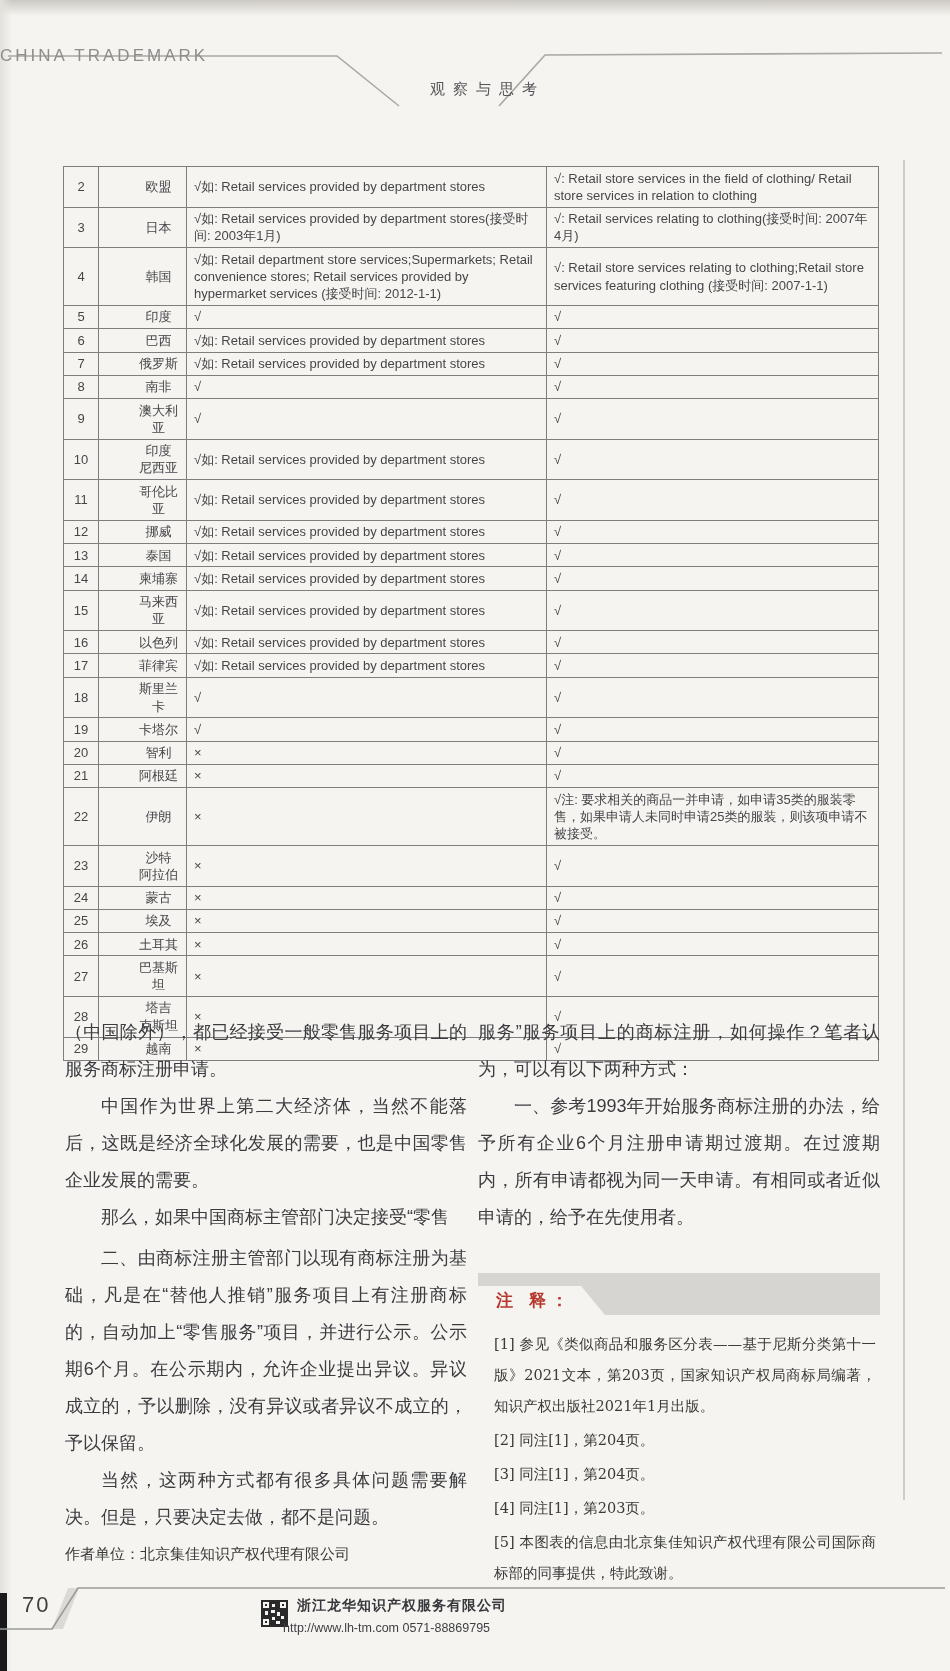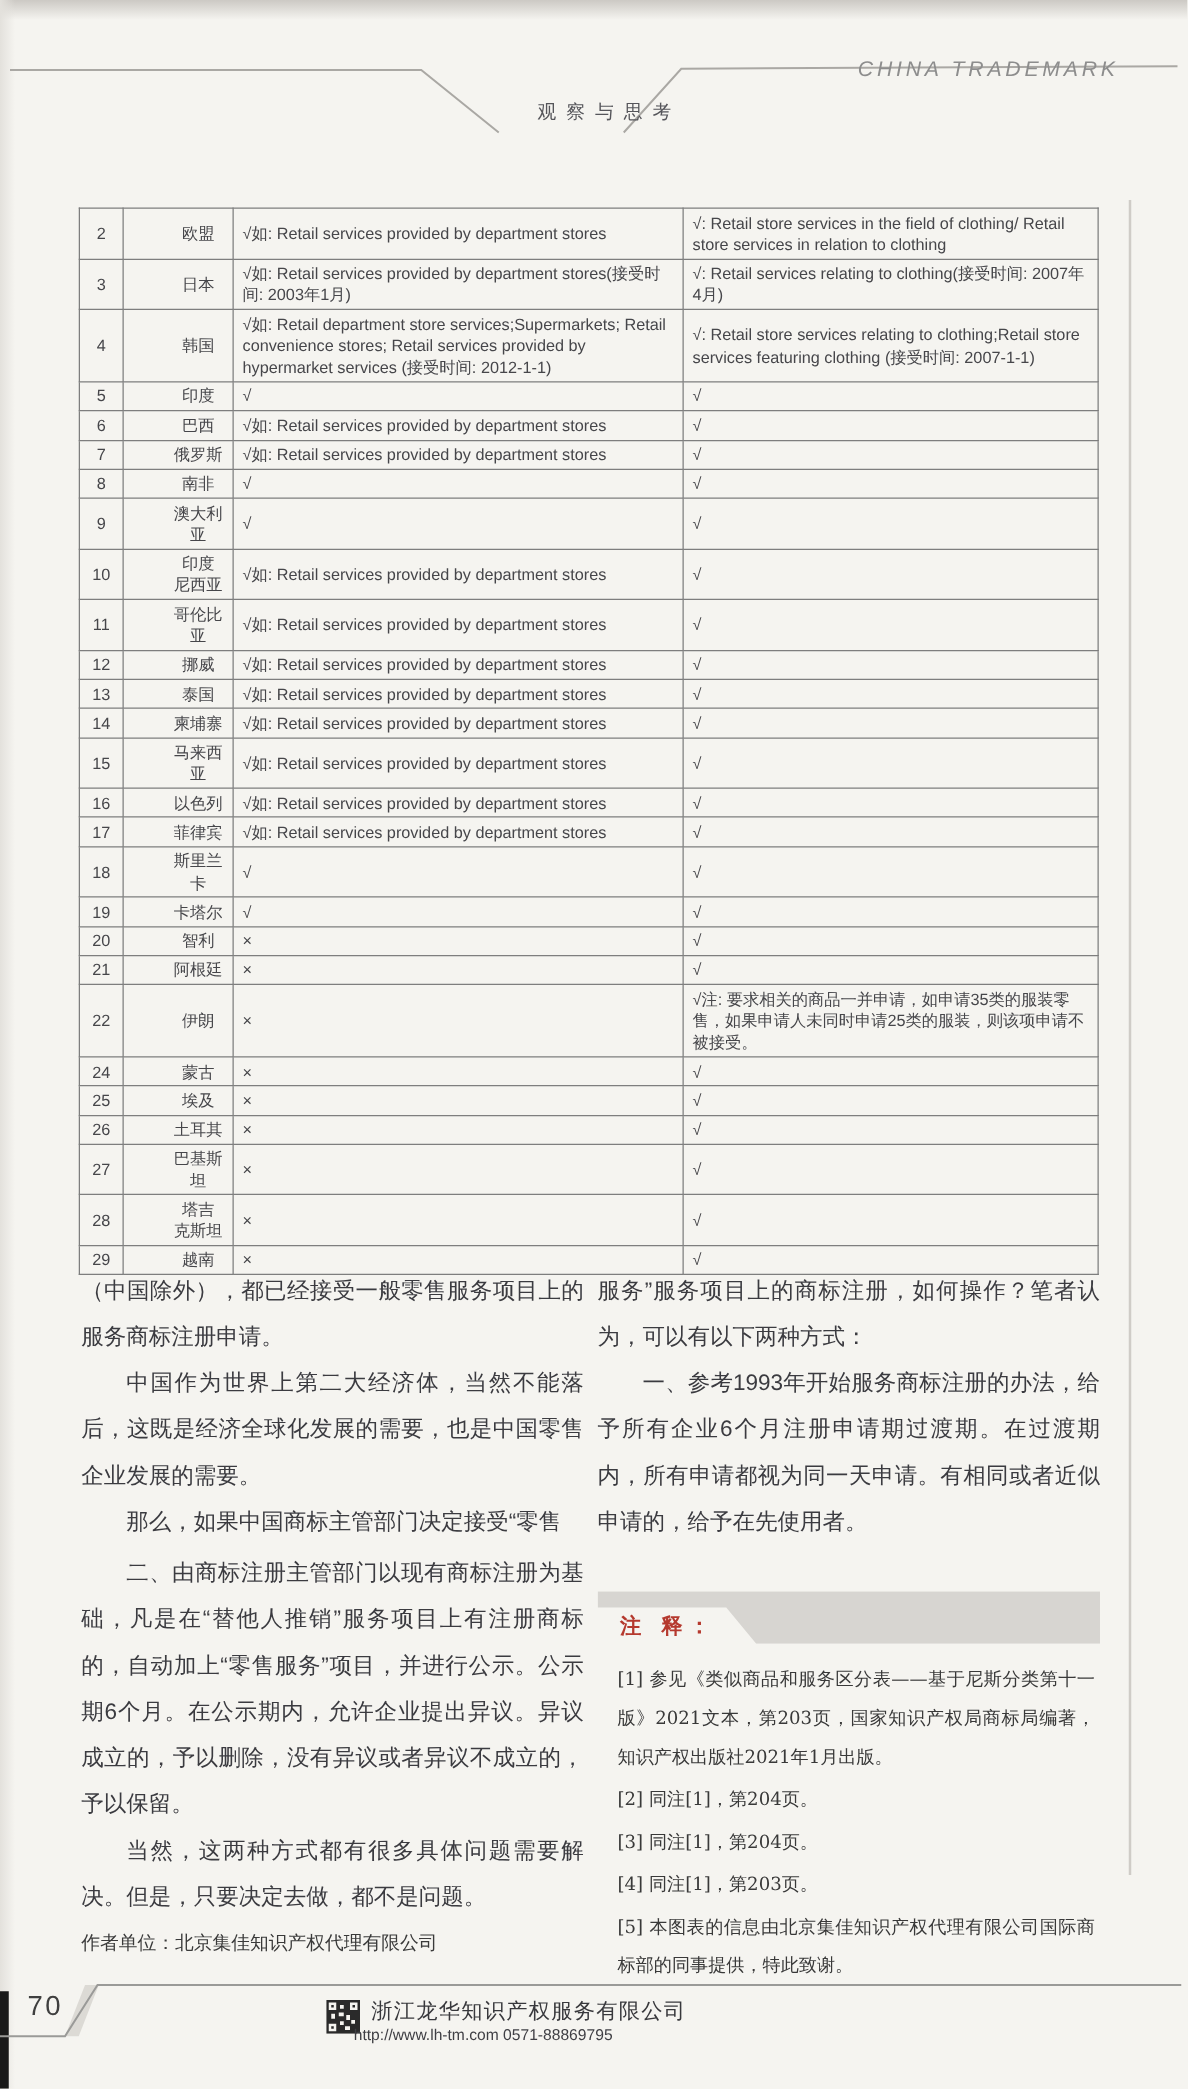--- a/index.html
+++ b/index.html
@@ -8,22 +8,22 @@
   
   .top-strip{position:absolute;left:0;top:0;width:950px;height:16px;
     background:linear-gradient(#ccc9c4,rgba(245,244,240,0));}
   .left-shade{position:absolute;left:0;top:0;width:12px;height:1671px;
     background:linear-gradient(90deg,#e3e1dc,rgba(245,244,240,0));}
   .right-scan-line{position:absolute;left:903px;top:160px;width:2px;height:1340px;
     background:#cfccc7;}
   .corner-bar{position:absolute;left:0;top:1593px;width:7px;height:78px;background:#191919;}
   
   .hdr-svg{position:absolute;left:0;top:0;}
-  .hdr-mag{position:absolute;left:0;top:46px;width:895px;text-align:right;
-    font-size:17px;letter-spacing:3px;color:#8d8d8d;font-style:italic;}
+  .hdr-mag{position:absolute;left:0;top:46px;width:895px;text-align:left;
+    font-size:17px;letter-spacing:3px;color:#8d8d8d;}
   .hdr-sec{position:absolute;left:0;top:80px;width:895px;text-align:center;
     font-size:15px;letter-spacing:8px;color:#55555a;padding-left:40px;}
   
   .tbl-wrap{position:absolute;left:63px;top:166px;}
   table{border-collapse:collapse;width:815px;table-layout:fixed;font-size:13px;color:#46464a;}
   td{border:1px solid #7e7e7e;padding:2.5px 7px;line-height:1.33;vertical-align:middle;
      overflow:hidden;}
   table{border:1.5px solid #6d6d6d;}
   .c-no,.c-country{text-align:center;padding:2.5px 2px;}
   .c-country{white-space:pre-line;padding-left:34px;}
@@ -50,21 +50,21 @@
     font-weight:bold;font-size:17px;letter-spacing:5px;color:#b5392e;}
   .notes-items{margin-top:12px;padding-left:16px;padding-right:4px;
     font-family:"DejaVu Serif",serif;font-size:14.5px;line-height:31px;color:#393939;
     text-align:justify;}
   .notes-items p{margin:0 0 3px 0;}
   
   .ftr-svg{position:absolute;left:0;top:1581px;}
   .page-num{position:absolute;left:22px;top:1592px;font-size:22px;color:#3f3f3f;
     letter-spacing:2px;}
   .qr{position:absolute;left:261px;top:1600px;}
-  .ftr-company{position:absolute;left:297px;top:1597px;font-size:17px;font-weight:normal;
+  .ftr-company{position:absolute;left:297px;top:1597px;font-size:14px;font-weight:bold;
     color:#38383c;letter-spacing:1px;}
   .ftr-url{position:absolute;left:283px;top:1621px;font-size:12.5px;color:#3f3f44;}
 </style>
 </head>
 <body>
 
 <div class="top-strip"></div>
 <div class="left-shade"></div>
 <div class="right-scan-line"></div>
 <div class="corner-bar"></div>
@@ -204,20 +204,27 @@
           <td class="c-no">21</td>
           <td class="c-country">阿根廷</td>
           <td class="c-general">×</td>
           <td class="c-clothing">√</td>
         </tr>
         <tr>
           <td class="c-no">22</td>
           <td class="c-country">伊朗</td>
           <td class="c-general">×</td>
           <td class="c-clothing">√注: 要求相关的商品一并申请，如申请35类的服装零售，如果申请人未同时申请25类的服装，则该项申请不被接受。</td>
+        </tr>
+        <tr>
+          <td class="c-no">23</td>
+          <td class="c-country">沙特
+阿拉伯</td>
+          <td class="c-general">×</td>
+          <td class="c-clothing">√</td>
         </tr>
         <tr>
           <td class="c-no">24</td>
           <td class="c-country">蒙古</td>
           <td class="c-general">×</td>
           <td class="c-clothing">√</td>
         </tr>
         <tr>
           <td class="c-no">25</td>
           <td class="c-country">埃及</td>

